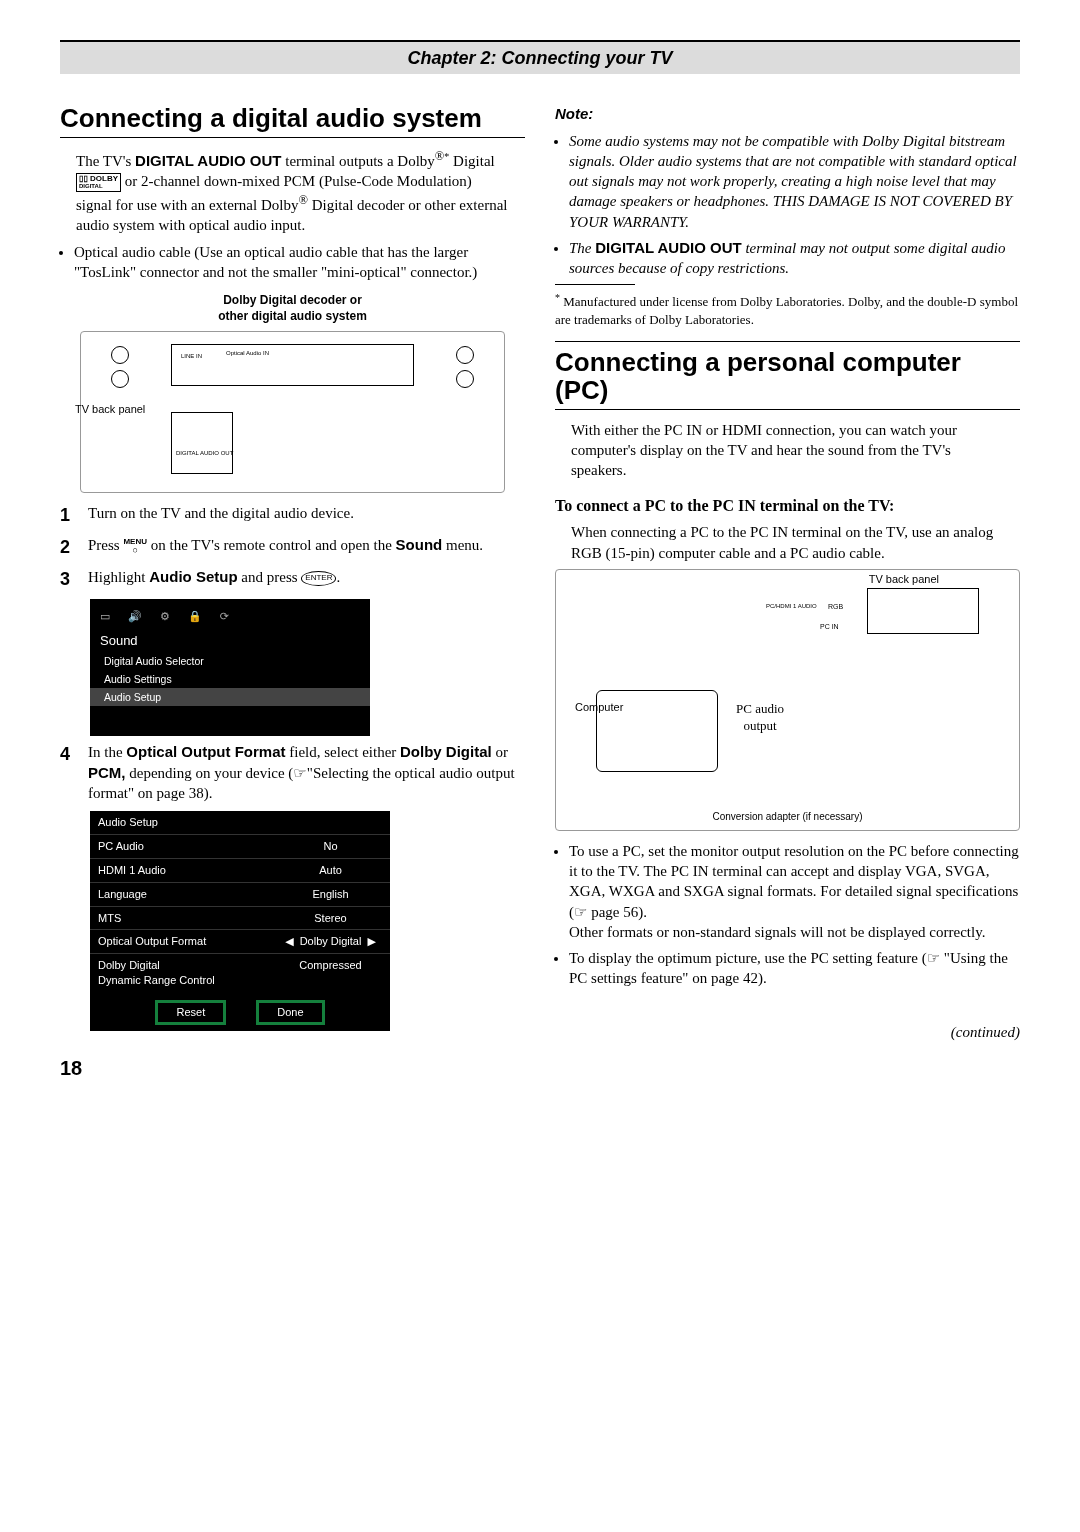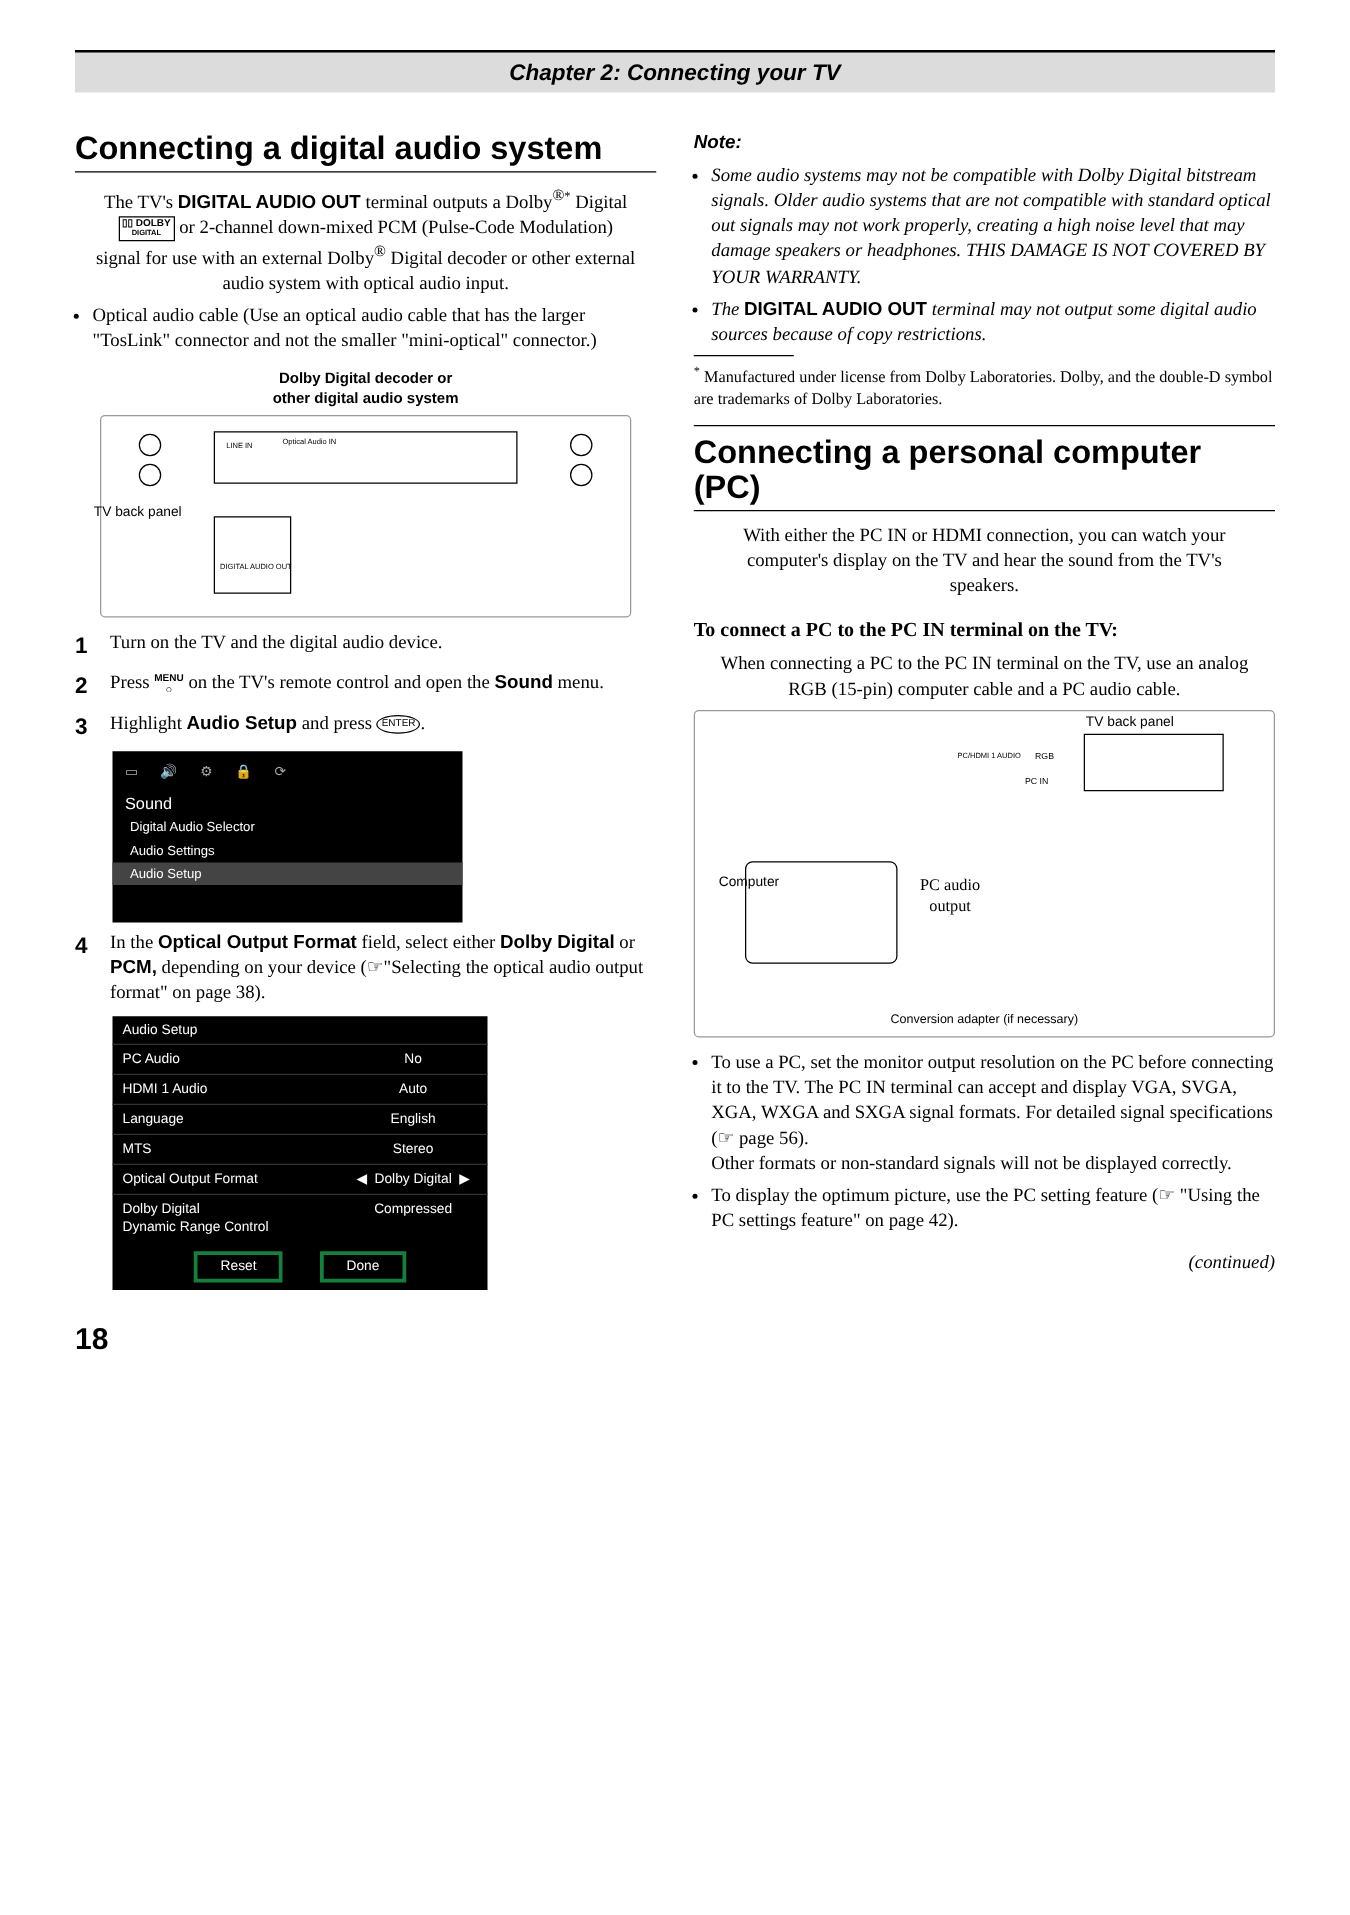--- a/index.html
+++ b/index.html
@@ -38,21 +38,21 @@
     line-height: 1.1;
   }
   .hr {
     border-top: 1px solid #000;
     margin: 2px 0 10px 0;
   }
   .hr-thin {
     border-top: 1px solid #000;
     margin: 6px 0;
   }
-  p { margin: 6px 16px; text-align: center; }
+  p { margin: 6px 16px; }
   .you-will-need {
     font-family: "Times New Roman", serif;
     font-weight: bold;
     font-size: 17px;
     margin-top: 14px;
   }
   ul.bullets {
     margin: 6px 0 6px 14px;
     padding: 0;
   }
@@ -198,27 +198,27 @@
     font-weight: bold;
     font-style: italic;
     font-size: 15px;
     margin-bottom: 2px;
   }
   .italic { font-style: italic; }
   .small-foot { font-size: 13px; }
   .page-num {
     font-family: Arial, sans-serif;
     font-weight: bold;
-    font-size: 24px;
+    font-size: 20px;
     margin-top: 24px;
   }
   .continued {
     font-style: italic;
     text-align: right;
-    margin-top: 12px;
+    margin-top: 33px;
   }
   .asterisk-sup { font-size:10px; vertical-align: super;}
   .dolby-logo {
     display:inline-block;
     border:1px solid #000;
     font-family: Arial,sans-serif;
     font-weight:bold;
     font-size:8px;
     line-height:7px;
     padding:1px 2px;

